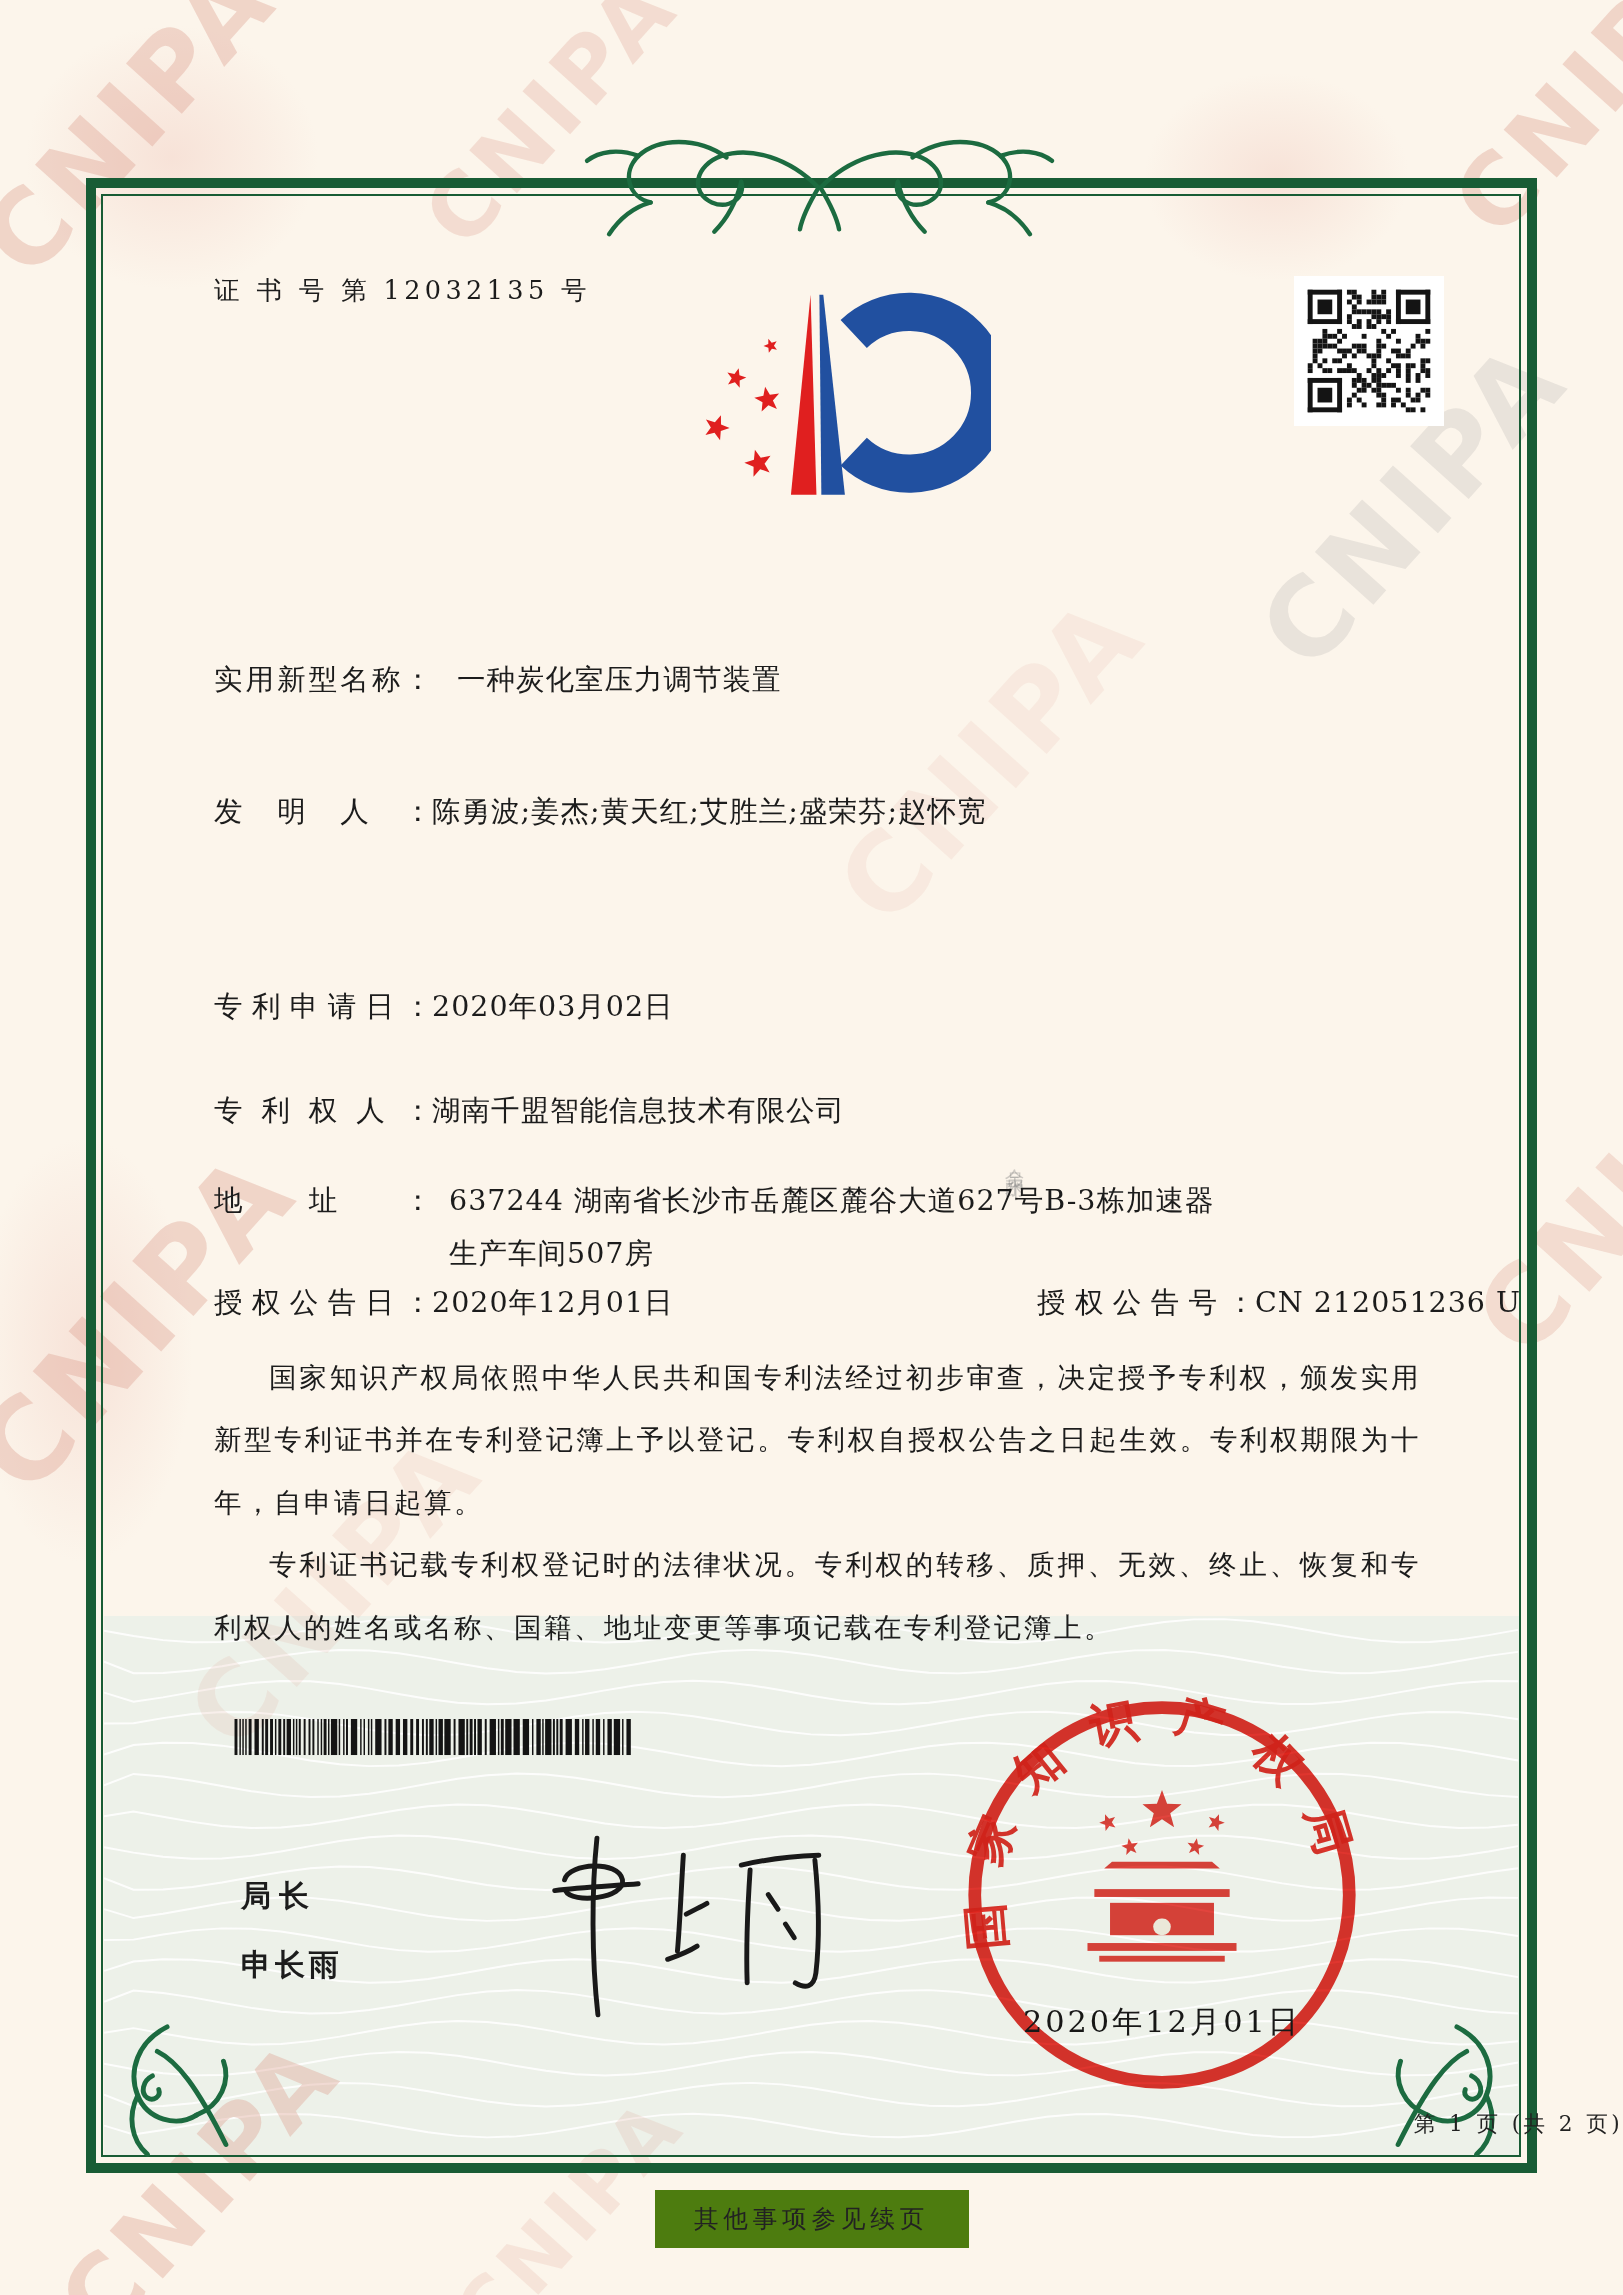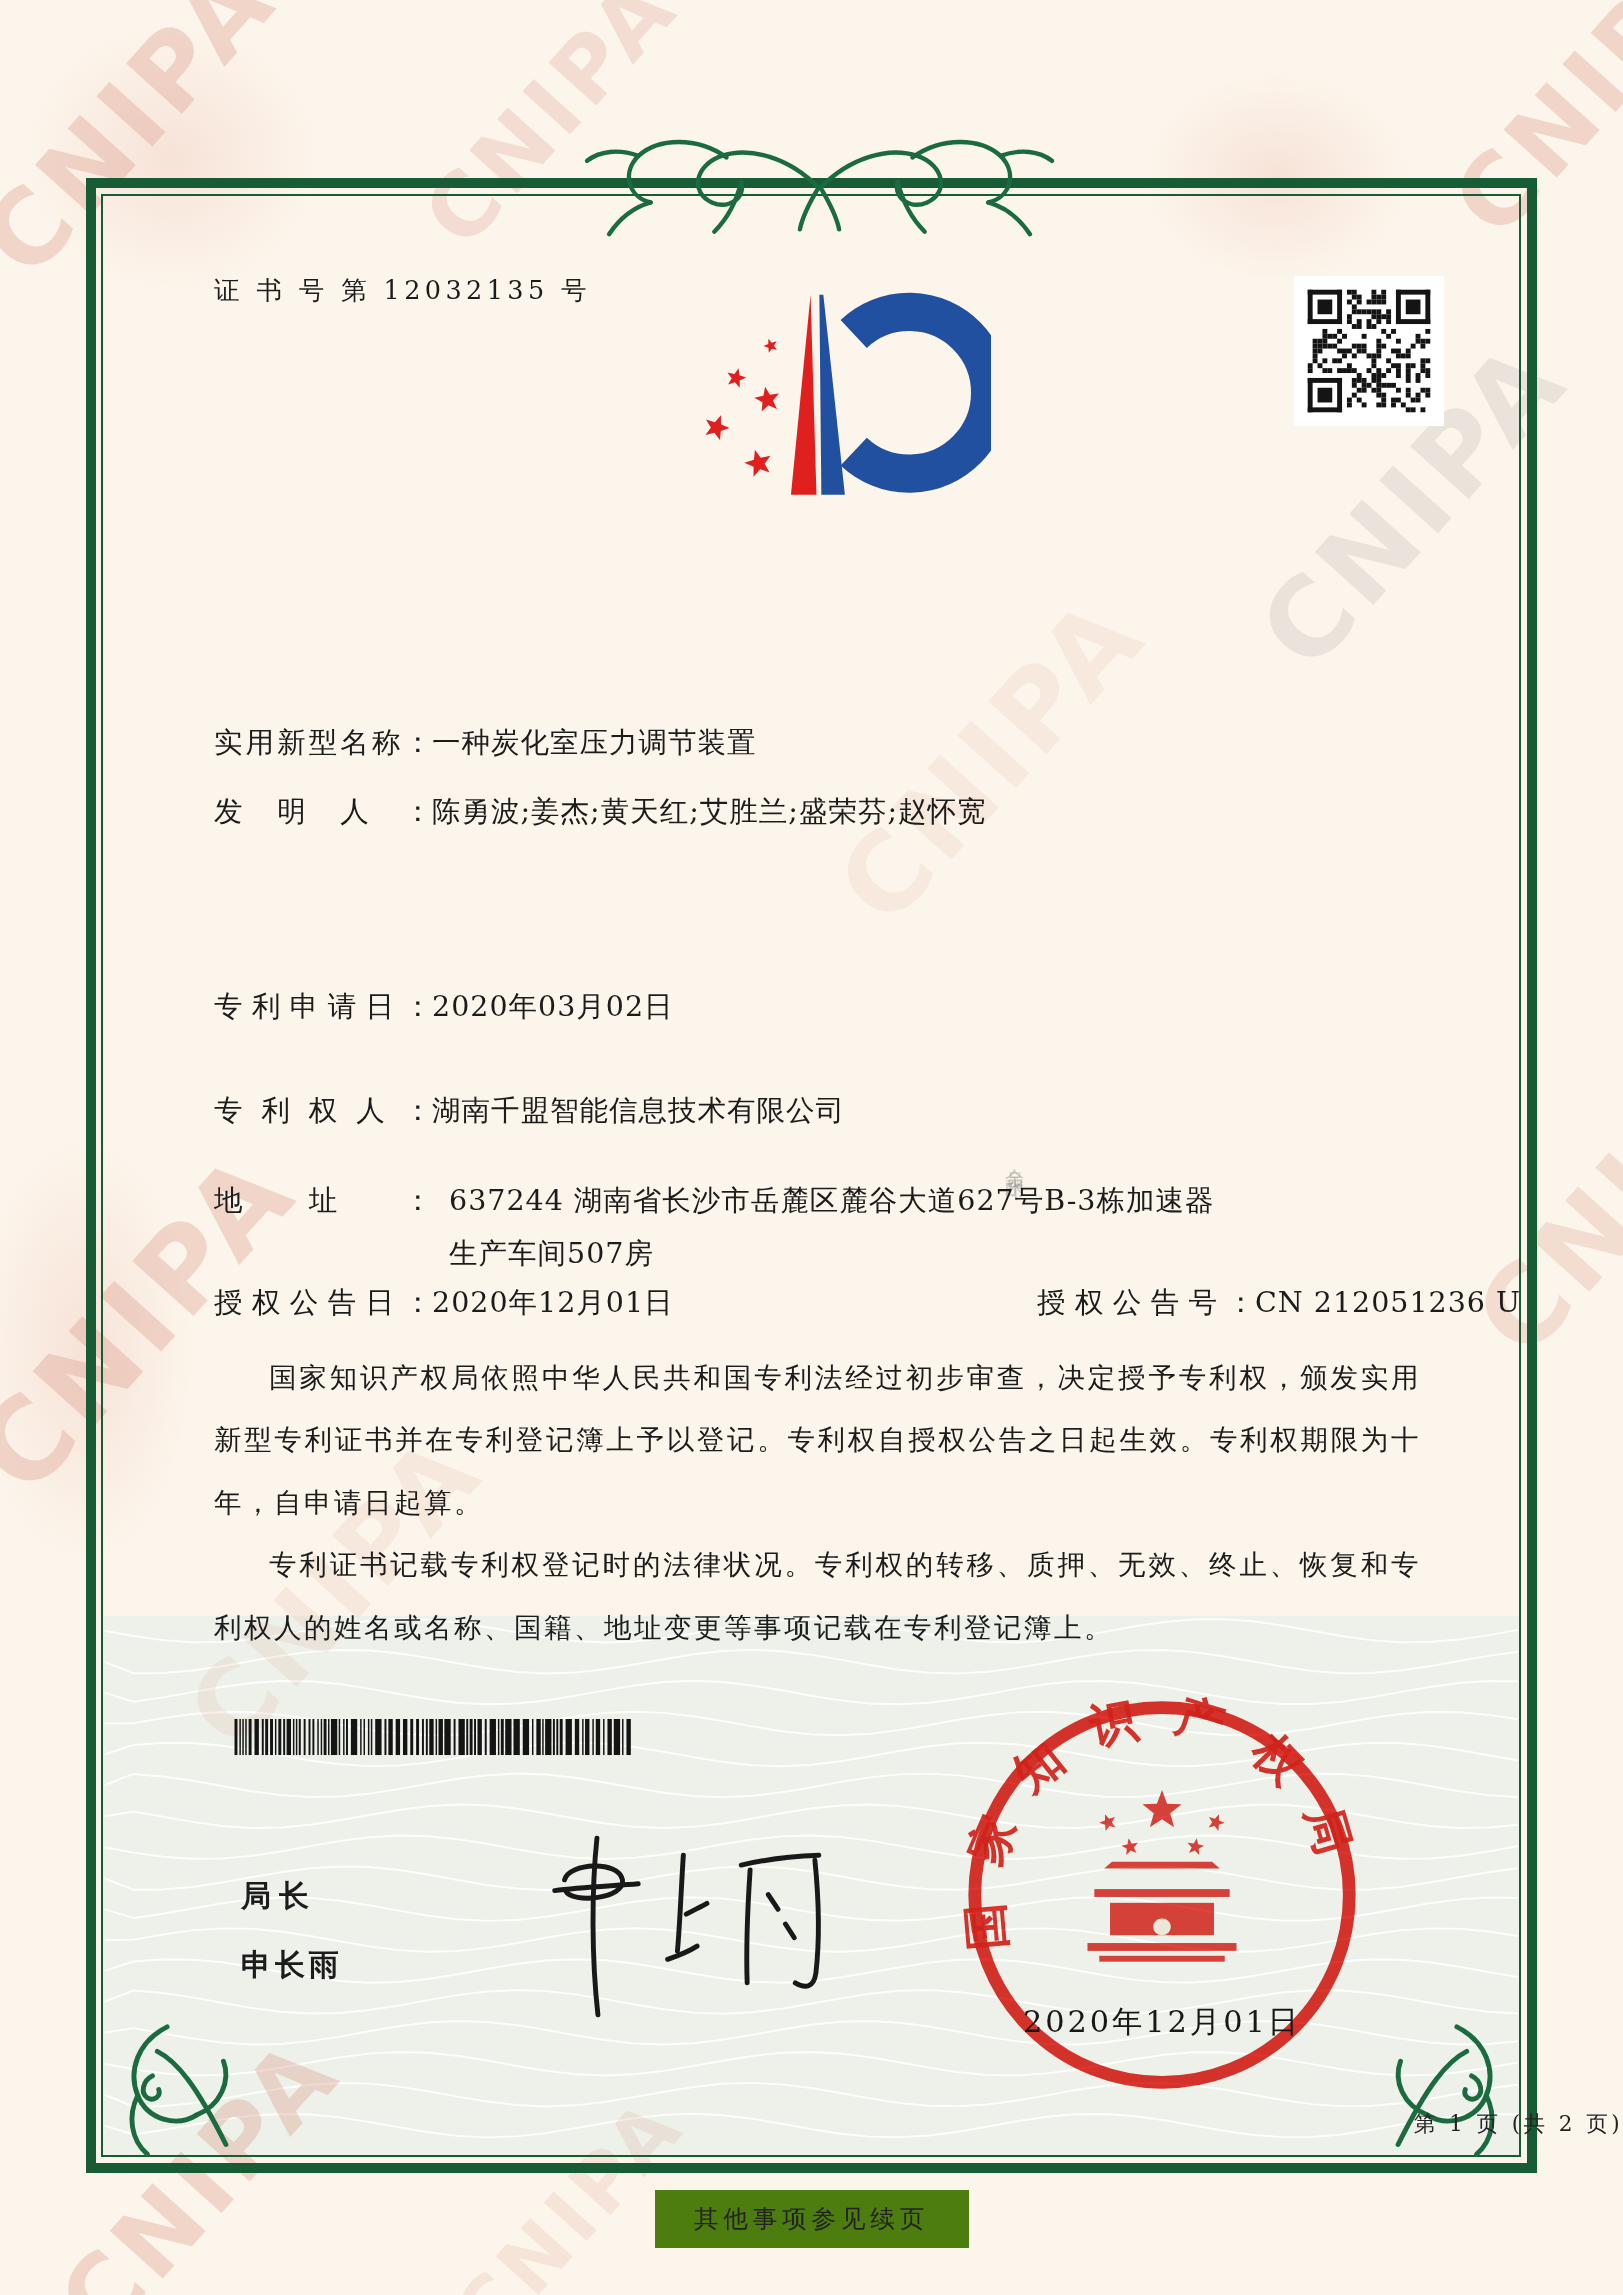--- a/index.html
+++ b/index.html
@@ -315,21 +315,21 @@
         <rect x="150" y="230" width="10" height="10"></rect>
         <rect x="170" y="230" width="10" height="10"></rect>
         <rect x="190" y="230" width="10" height="10"></rect>
         <rect x="200" y="240" width="10" height="10"></rect>
         <rect x="210" y="240" width="10" height="10"></rect>
         <rect x="230" y="240" width="10" height="10"></rect>
       </g>
   </svg>
 
 
-  <div class="row" style="top:717px;">
+  <div class="row" style="top:654px;gap:25px;">
     <span class="lbl">实用新型名称：</span>
     <span class="val">一种炭化室压力调节装置</span>
   </div>
   <div class="row" style="top:786px;">
     <span class="lbl">发明人：</span>
     <span class="val">陈勇波;姜杰;黄天红;艾胜兰;盛荣芬;赵怀宽</span>
   </div>
   <div class="row" style="top:981px;">
     <span class="lbl">专利申请日：</span>
     <span class="val">2020年03月02日</span>

